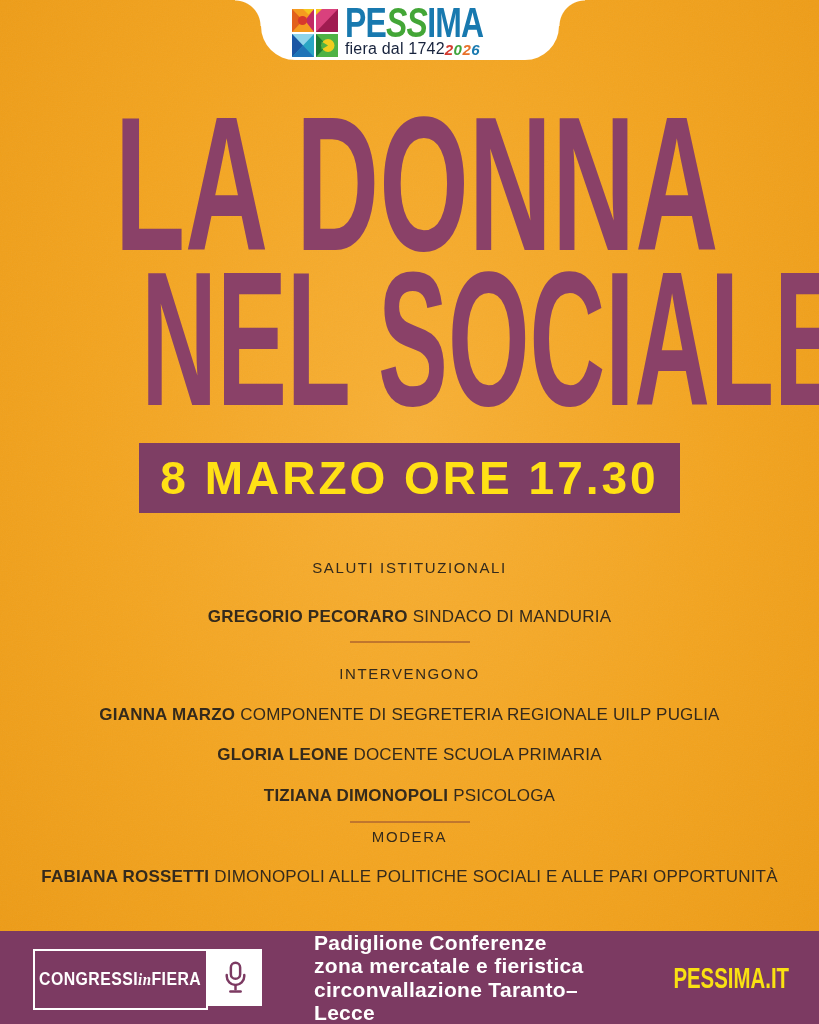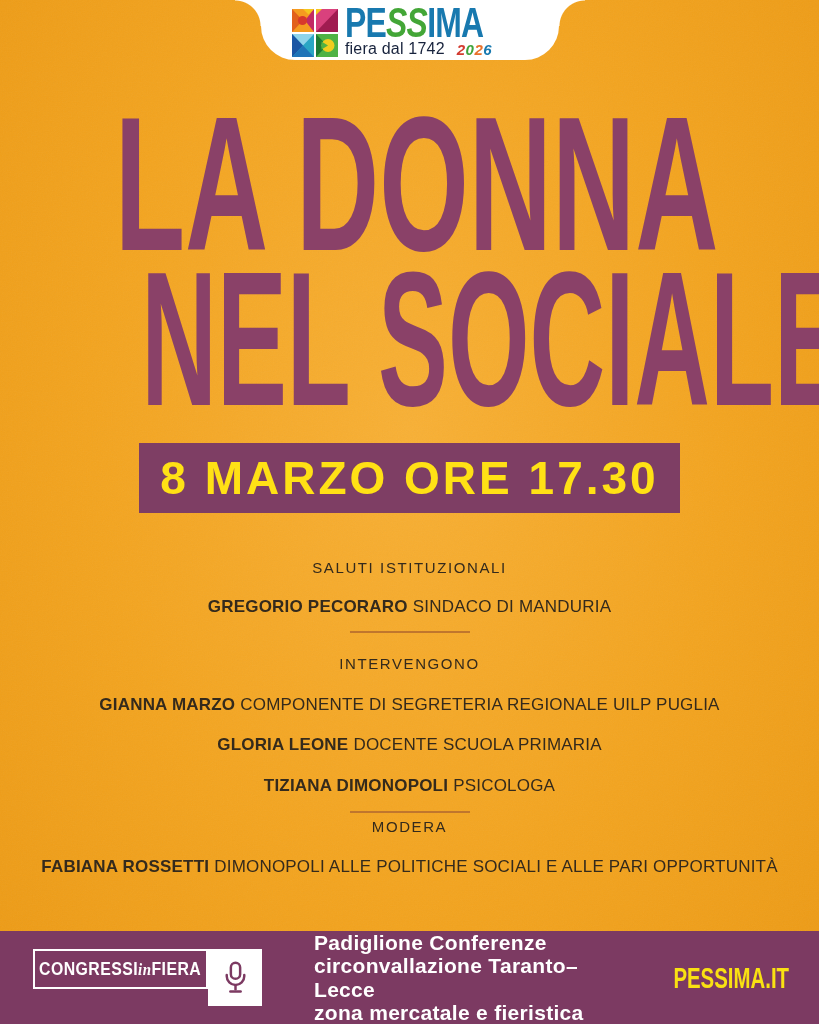--- a/index.html
+++ b/index.html
@@ -26,21 +26,21 @@
   .logo-inner{display:flex;align-items:center;padding-top:6px;}
   .wordmark-col{margin-left:7px;}
   .wordmark{
     font-size:42px;font-weight:700;line-height:30px;letter-spacing:-1px;
     transform:scaleX(.76);transform-origin:left center;white-space:nowrap;
   }
   .wm-blue{color:#1879af;}
   .wm-green{color:#43a637;font-style:italic;}
   .wm-sub{display:flex;align-items:flex-end;margin-top:2px;}
   .tagline{font-size:16px;color:#17223c;letter-spacing:.2px;}
-  .year{margin-left:12px;font-size:15px;font-weight:700;font-style:italic;letter-spacing:.5px;}
+  .year{margin-left:0;font-size:15px;font-weight:700;font-style:italic;letter-spacing:.5px;}
   .y0{color:#d33a2f}.y1{color:#3fa43c}.y2{color:#e8712a}.y3{color:#1a7ab0}
 
   
   .title-line{
     position:absolute;width:100%;text-align:center;
     font-size:160px;line-height:160px;font-weight:700;color:#8a4168;
     white-space:nowrap;
   }
   .title-line1{top:104px;transform:scale(.72,1.2);}
   .title-line2{top:259px;transform:scale(.655,1.2);}
@@ -61,21 +61,21 @@
   .ps b{font-weight:700;letter-spacing:.2px;margin-right:.3em;}
   .pdiv{width:120px;height:0;border-top:2px solid #c0762d;margin:0 auto;}
 
   
   .footer{
     position:absolute;left:0;bottom:0;width:819px;height:93px;background:#7c3a62;
     display:flex;align-items:center;padding-left:33px;box-sizing:border-box;
   }
   .badge{display:flex;height:57px;}
   .badge-textbox{
-    border:2px solid #fff;box-sizing:border-box;height:40px;width:175px;
+    border:2px solid #fff;box-sizing:border-box;height:61px;width:175px;
     display:flex;align-items:center;justify-content:center;
   }
   .badge-text{
     color:#fff;font-size:18px;font-weight:700;letter-spacing:.5px;white-space:nowrap;
     transform:scaleX(.88);transform-origin:center;
   }
   .badge-text .in{font-family:"Liberation Serif", serif;font-style:italic;font-weight:700;font-size:17px;text-transform:lowercase;}
   .badge-micbox{
     background:#fff;width:54px;height:57px;display:flex;align-items:center;justify-content:center;
   }
@@ -136,21 +136,21 @@
 
   <div class="title-line title-line1">LA DONNA</div>
   <div class="title-line title-line2">NEL SOCIALE</div>
 
   <div class="banner">
     <span class="banner-text">8 MARZO ORE 17.30</span>
   </div>
 
   <section class="program">
     <div class="ph">SALUTI ISTITUZIONALI</div>
-    <div class="ps" style="margin-top:19px"><b>GREGORIO PECORARO</b><span>SINDACO DI MANDURIA</span></div>
+    <div class="ps" style="margin-top:29px"><b>GREGORIO PECORARO</b><span>SINDACO DI MANDURIA</span></div>
     <div class="pdiv" style="margin-top:14px"></div>
     <div class="ph" style="margin-top:21px">INTERVENGONO</div>
     <div class="ps" style="margin-top:21px"><b>GIANNA MARZO</b><span>COMPONENTE DI SEGRETERIA REGIONALE UILP PUGLIA</span></div>
     <div class="ps" style="margin-top:20px"><b>GLORIA LEONE</b><span>DOCENTE SCUOLA PRIMARIA</span></div>
     <div class="ps" style="margin-top:21px"><b>TIZIANA DIMONOPOLI</b><span>PSICOLOGA</span></div>
     <div class="pdiv" style="margin-top:15px"></div>
     <div class="ph" style="margin-top:4px">MODERA</div>
     <div class="ps" style="margin-top:20px"><b>FABIANA ROSSETTI</b><span>DIMONOPOLI ALLE POLITICHE SOCIALI E ALLE PARI OPPORTUNITÀ</span></div>
   </section>
 
@@ -163,19 +163,19 @@
         <svg width="27" height="33" viewBox="0 0 26 32" fill="none" stroke="#7c3a62" stroke-width="2.4" stroke-linecap="round">
           <rect x="8.5" y="1.8" width="9" height="15.5" rx="4.5"></rect>
           <path d="M4.5 13.5 v1.2 a8.5 8.5 0 0 0 17 0 v-1.2"></path>
           <line x1="13" y1="23.8" x2="13" y2="27.4"></line>
           <line x1="8" y1="29.6" x2="18" y2="29.6"></line>
         </svg>
       </div>
     </div>
     <div class="venue">
       <div>Padiglione Conferenze</div>
+      <div>zona mercatale e fieristica</div>
       <div>circonvallazione Taranto–Lecce</div>
-      <div>zona mercatale e fieristica</div>
     </div>
     <div class="website">PESSIMA.IT</div>
   </footer>
 
 </div>
 
 </body></html>

